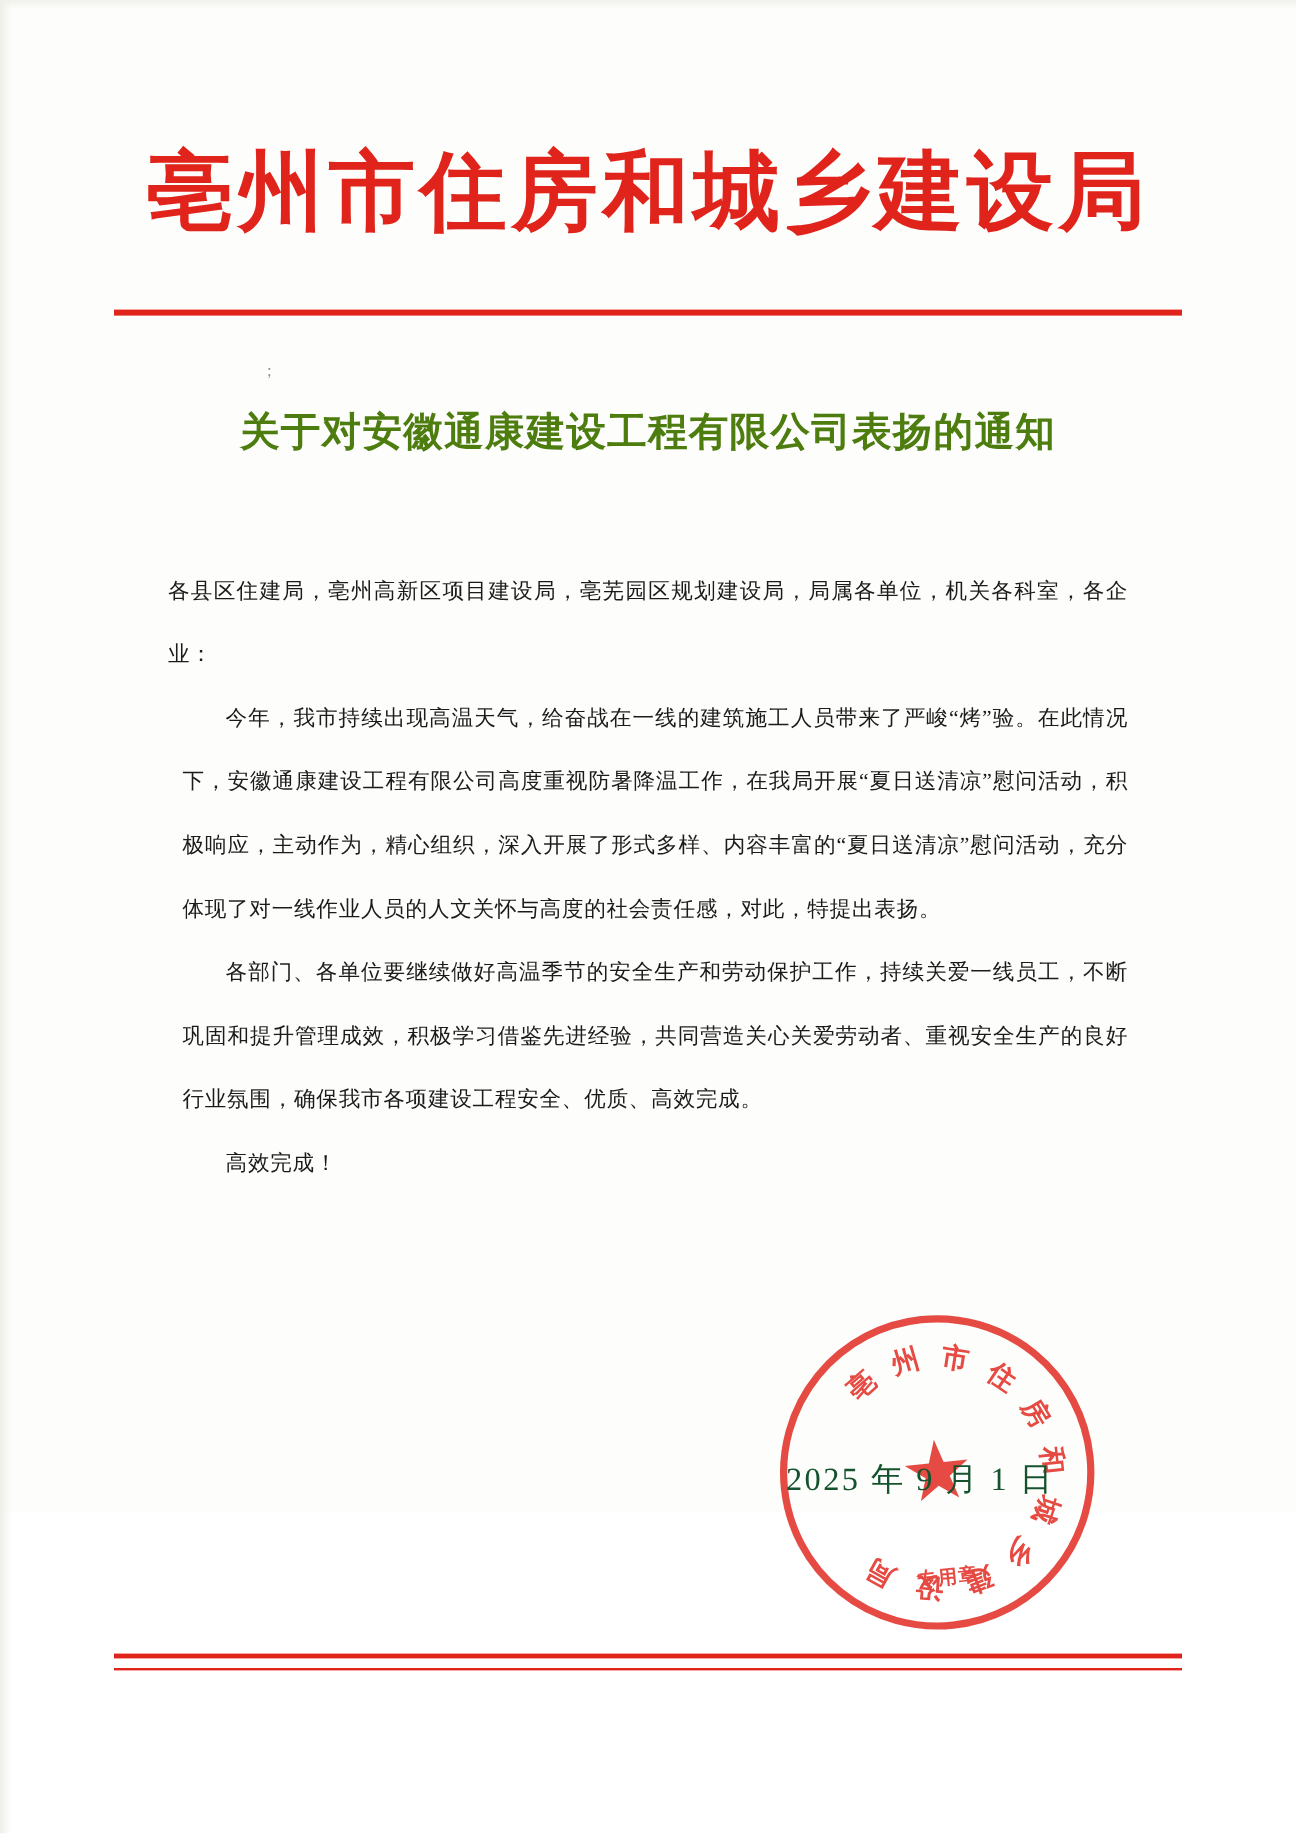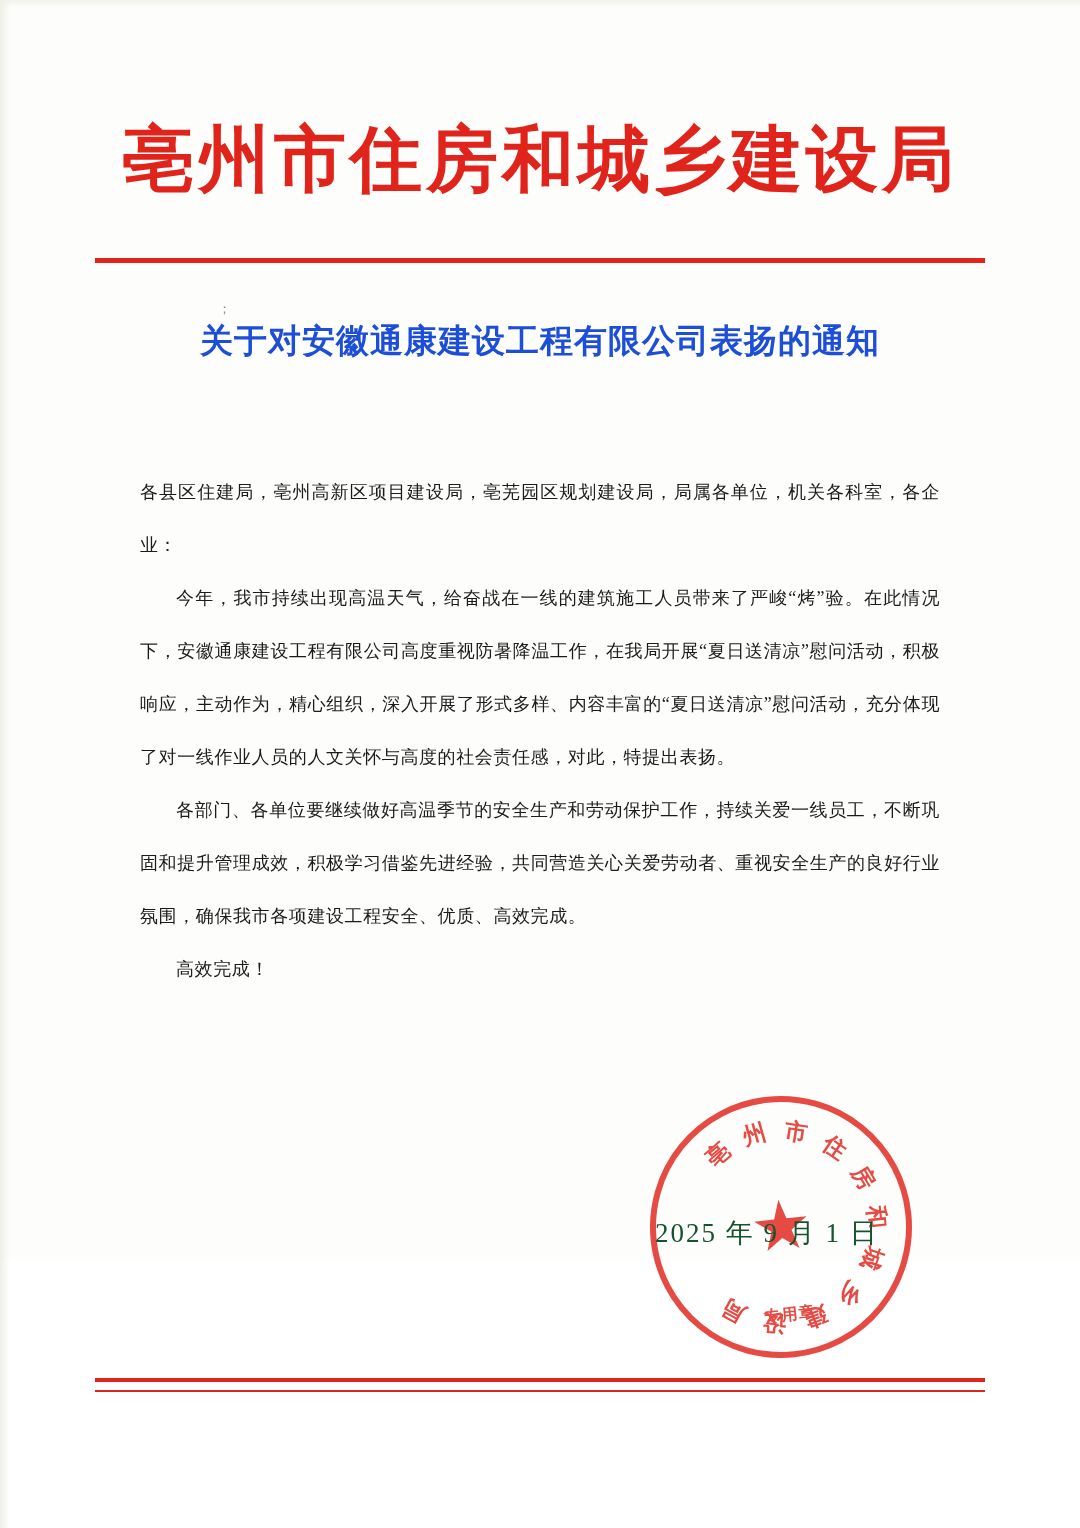--- a/index.html
+++ b/index.html
@@ -45,29 +45,29 @@
     left: 95px;
     width: 890px;
     height: 5px;
     background: #e0241b;
   }
   .rule-heavy.top-rule { top: 258px; }
 
   
   .doc-title {
     position: absolute;
-    top: 319px;
+    top: 338px;
     left: 0;
     width: 1080px;
     text-align: center;
     font-family: "DejaVu Serif", "Liberation Serif", serif;
     font-weight: bold;
     font-size: 33px;
     letter-spacing: 1px;
-    color: #1d4ed8;
+    color: #4d7c0f;
   }
 
   .tiny-mark {
     position: absolute;
     top: 300px;
     left: 218px;
     font-size: 13px;
     color: #8a8a8a;
   }
 
@@ -82,20 +82,21 @@
     color: #1b1b1b;
     letter-spacing: 0.6px;
     text-align: justify;
     text-justify: inter-ideograph;
   }
   .body-text p {
     margin: 0 0 0 0;
   }
   .body-text p.indent {
     text-indent: 2em;
+    margin-left: 12px;
   }
 
   
   .date-line {
     position: absolute;
     top: 1215px;
     left: 655px;
     font-size: 27px;
     letter-spacing: 2px;
     color: #14532d;

